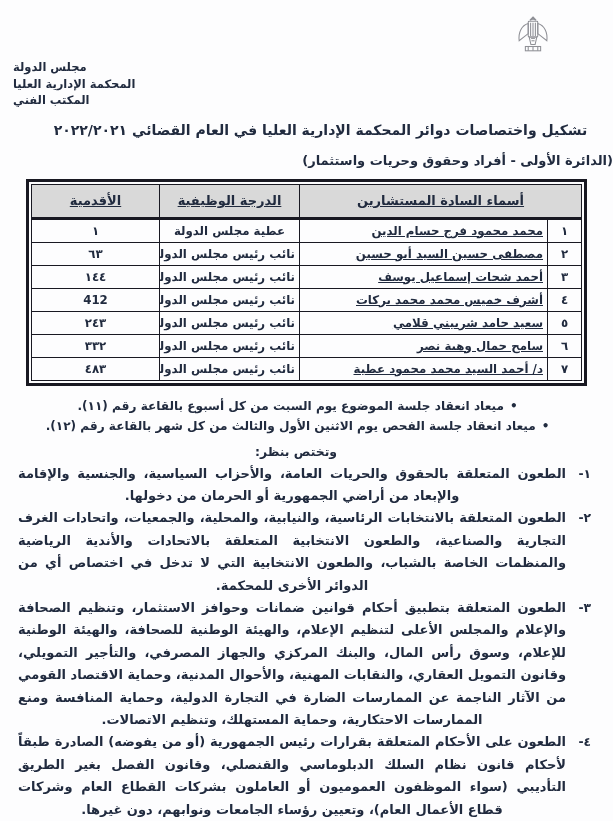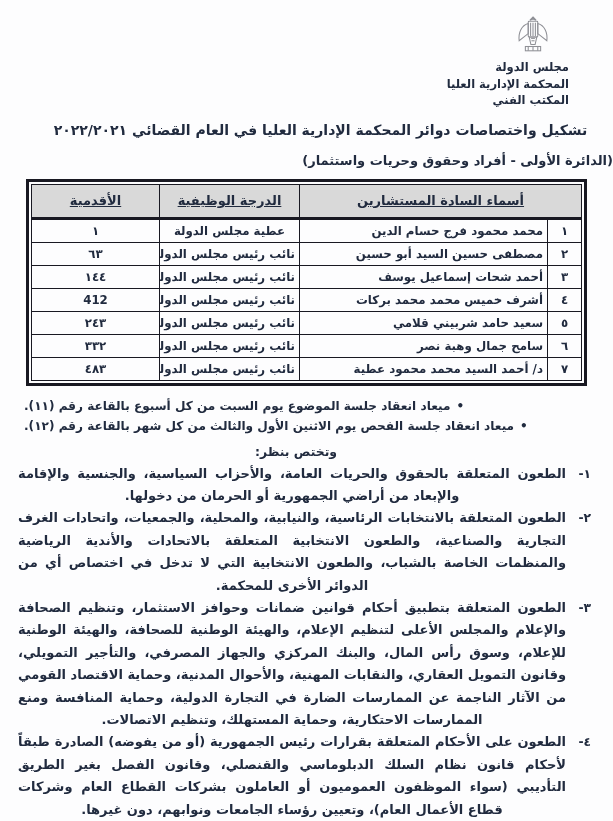--- a/index.html
+++ b/index.html
@@ -11,21 +11,21 @@
     font-family: "DejaVu Sans", sans-serif;
     color: var(--ink, #212b3f);
     direction: rtl;
     overflow: hidden;
     box-sizing: border-box;
   }
   
   .letterhead { padding-top: 15px; }
   .emblem { display:block; margin: 0 62px 2px auto; width: 36px; height: 42px; }
   .lh-line {
-    text-align: right; padding-left: 13px; padding-right: 44px;
+    text-align: left; padding-left: 13px; padding-right: 44px;
     font-weight: 700; font-size: 11.5px; line-height: 16.5px;
     letter-spacing: 0;
   }
   
   .doc-title {
     margin-top: 11px; text-align: center;
     font-weight: 700; font-size: 14px; line-height: 20px; margin-left: 28px;
   }
   .doc-subtitle {
     margin-top: 11px; text-align: right;
@@ -47,28 +47,28 @@
     background: var(--header_bg, #dadada);
     border-bottom: 3px solid var(--border, #191922);
     height: 30px; text-align: center; font-size: 13px; text-decoration: underline;
   }
   table.roster td { height: 20px; }
   col.c-no  { width: 34px; }
   col.c-name{ width: 248px; }
   col.c-grade{ width: 140px; }
   col.c-sen { width: auto; }
   td.cell-no { text-align: center; }
-  td.cell-name { text-align: right; padding-right: 8px; }
+  td.cell-name { text-align: right; padding-right: 8px; text-decoration: underline; }
   td.cell-grade { text-align: center; }
   td.cell-sen { text-align: center; }
   
   .sessions { margin-top: 10px; padding: 0 42px 0 24px; }
   .session-note {
     font-weight: 700; font-size: 12.1px; line-height: 20.5px;
-    text-align: left;
+    text-align: center;
   }
   .session-note .dot { display:inline-block; margin-left: 6px; font-size: 12px; }
   
   .jur-heading {
     margin-top: 4px; padding-right: 21px;
     font-weight: 700; font-size: 12.4px; line-height: 21px; text-align: center;
   }
   .jur-list { margin-top: 1px; padding: 0 21px 0 18px; }
   .jur-item { position: relative; padding-right: 26px; margin: 0; }
   .jur-item .num {

